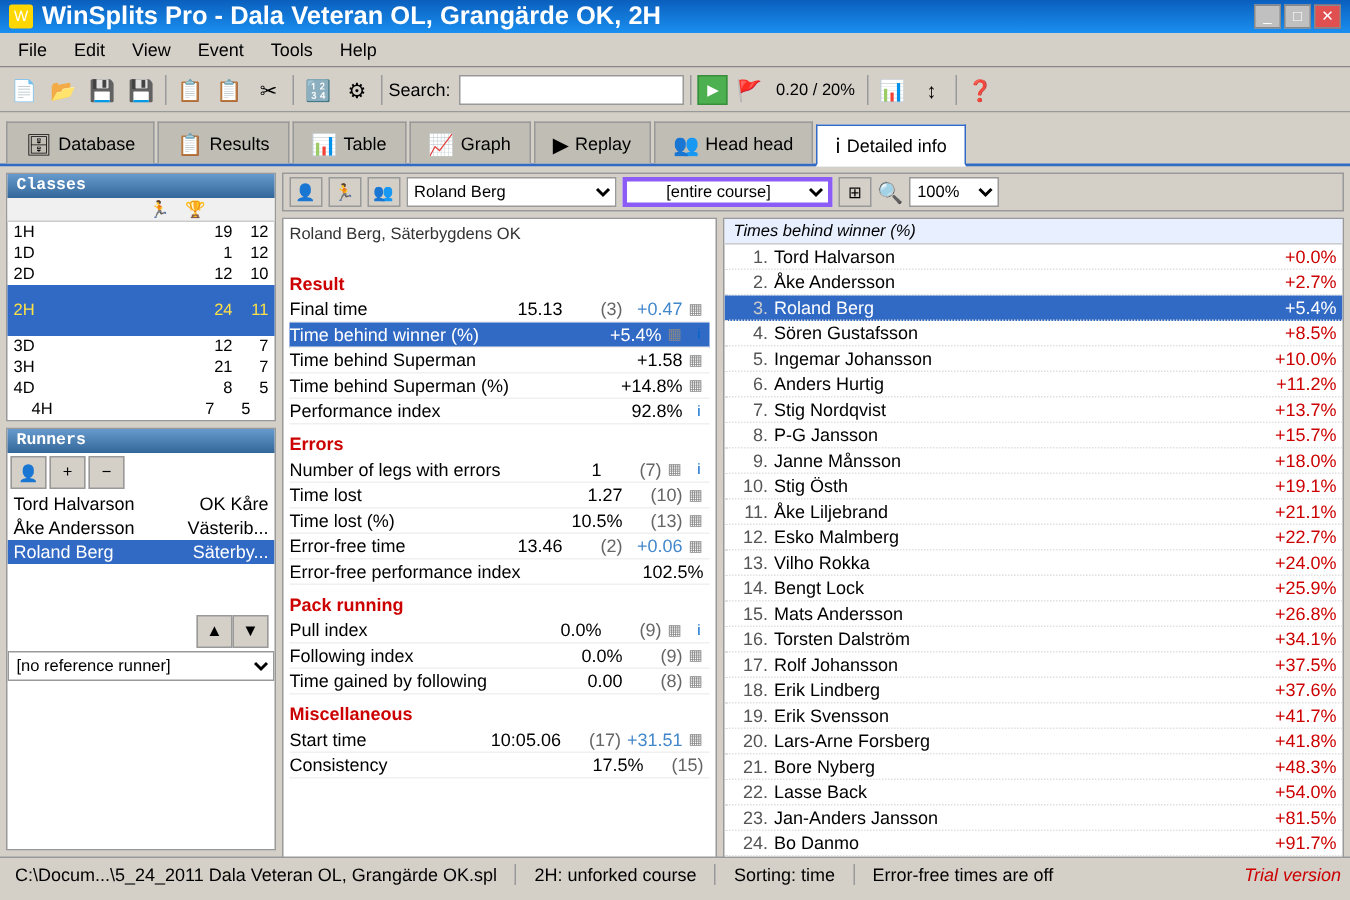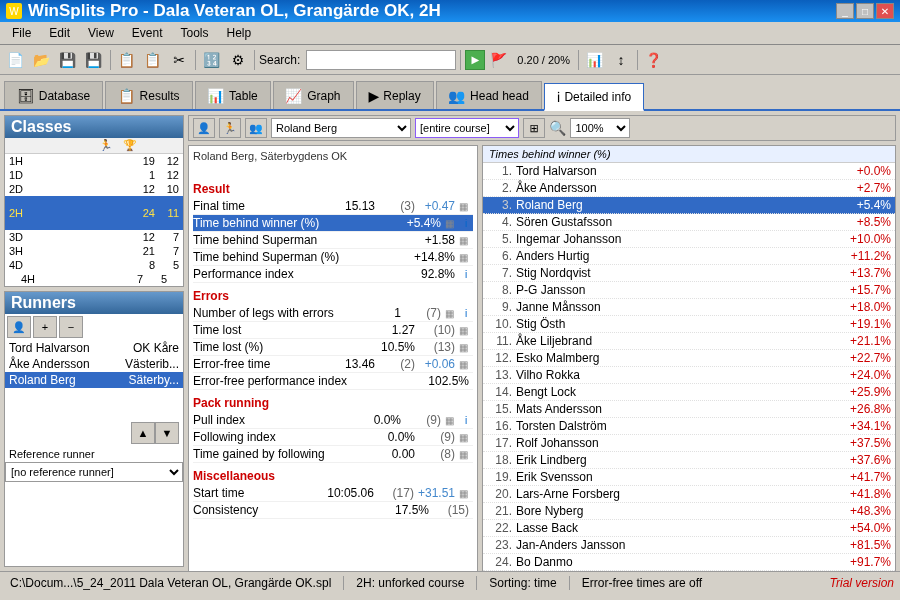--- a/index.html
+++ b/index.html
@@ -98,21 +98,22 @@
 
     .panel-section {
       background: white;
       border: 1px solid #999;
     }
     .panel-header {
       background: linear-gradient(to bottom, #6699cc, #336699);
       color: white;
       padding: 2px 6px;
       font-weight: bold;
-      font-size: 16px;
+      font-size: 11px;
+      font-family: Liberation Mono, monospace;
     }
 
     .runners-section { flex: 1; display: flex; flex-direction: column; }
 
     .runners-controls { display: flex; gap: 2px; padding: 2px; }
     .runner-ctrl-btn { width: 24px; height: 22px; background: #d4d0c8; border: 1px solid #999; cursor: pointer; display: flex; align-items: center; justify-content: center; font-size: 11px; }
 
     .ref-runner-label { padding: 2px 4px; font-size: 11px; }
     .ref-runner-select { width: 100%; height: 20px; border: 1px solid #999; background: white; font-size: 11px; padding: 1px; }
 
@@ -134,21 +135,21 @@
       background: #d4d0c8;
       display: flex;
       align-items: center;
       gap: 4px;
       padding: 2px 4px;
       border: 1px solid #999;
       height: 28px;
     }
     .sub-tb-btn { width: 22px; height: 20px; background: #d4d0c8; border: 1px solid #999; cursor: pointer; display: flex; align-items: center; justify-content: center; font-size: 11px; }
     .person-select { width: 140px; height: 20px; border: 1px solid #999; background: white; font-size: 11px; }
-    .course-select { width: 104px; height: 20px; border: 1px solid #8b5cf6; background: white; font-size: 11px; }
+    .course-select { width: 140px; height: 20px; border: 3px solid #8b5cf6; background: white; font-size: 11px; text-align: center; }
     .zoom-select { width: 60px; height: 20px; border: 1px solid #999; background: white; font-size: 11px; }
     .magnify-btn { font-size: 14px; cursor: pointer; }
 
     
     .split-content {
       display: flex;
       gap: 4px;
       flex: 1;
     }
 
@@ -356,21 +357,20 @@
           </div>
           <div style="display: flex; justify-content: space-between; padding: 1px 4px; font-size: 11px; cursor: pointer; background: rgb(49, 106, 197); color: white;">
             <span>Roland Berg</span>
             <span>Säterby...</span>
           </div>
         </div>
       <div style="padding:2px 4px; font-size:11px; display:flex; align-items:center; justify-content:flex-end;">
         <div class="runner-ctrl-btn">▲</div>
         <div class="runner-ctrl-btn">▼</div>
       </div>
-      <div class="ref-runner-label">Reference runner</div>
       <select class="ref-runner-select">
         <option>[no reference runner]</option>
       </select>
     </div>
   </div>
 
   <div class="right-content">
 
     <div class="sub-toolbar">
       <div class="sub-tb-btn">👤</div>

